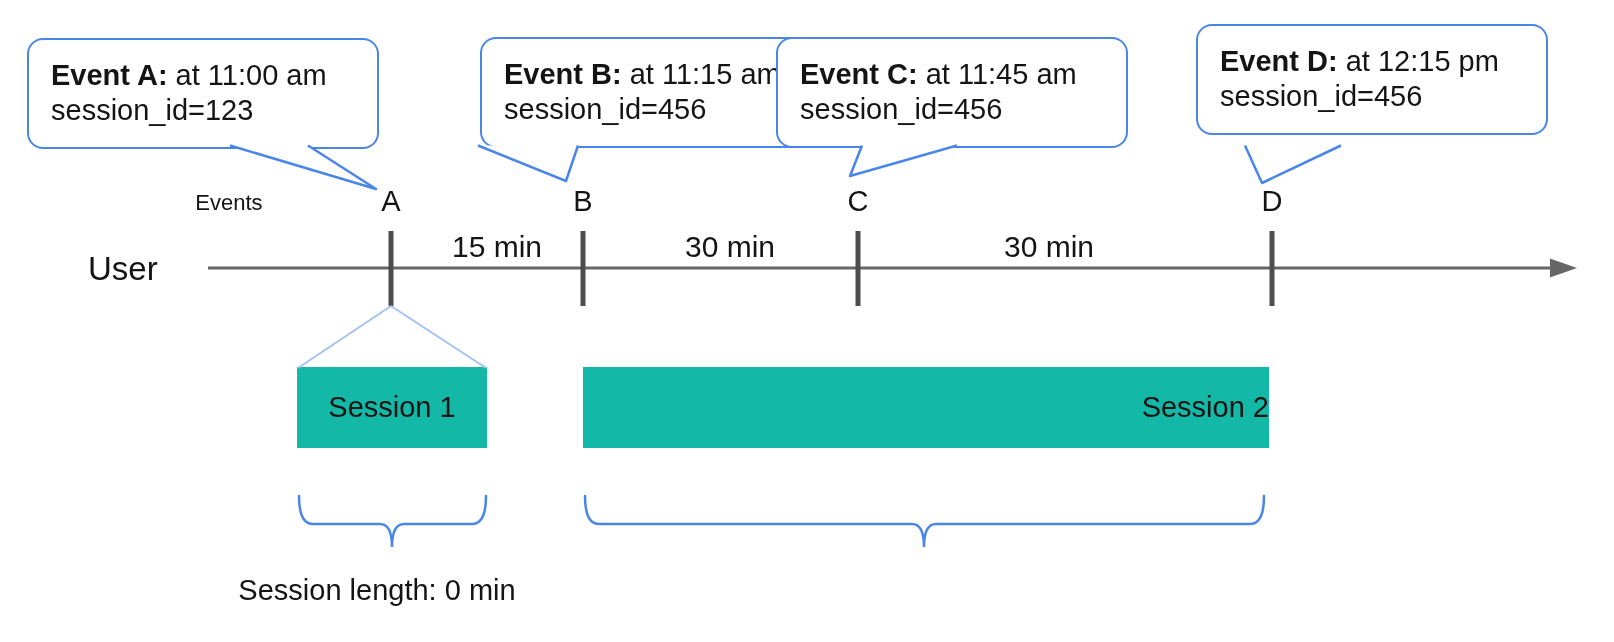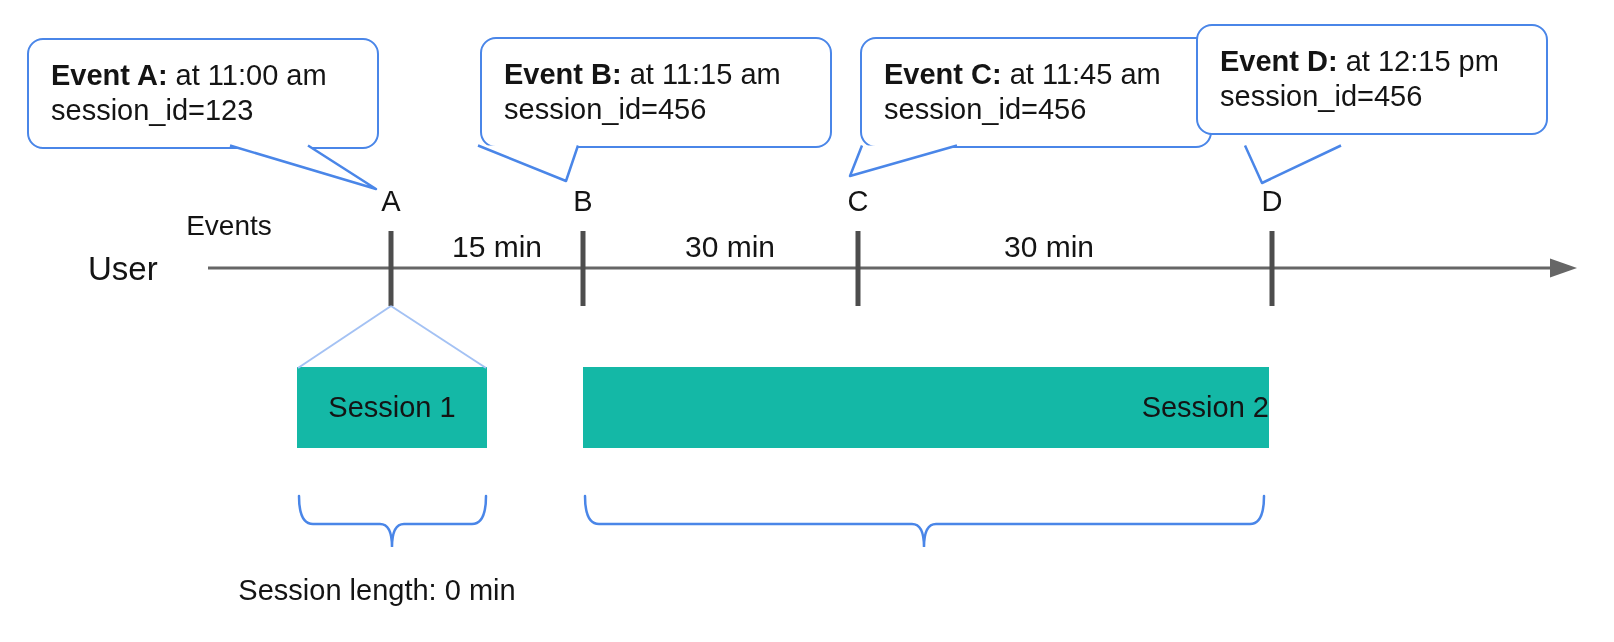--- a/index.html
+++ b/index.html
@@ -37,21 +37,21 @@
     z-index: 2;
     white-space: nowrap;
   }
   .bubble .b { font-weight: bold; }
   .lbl {
     position: absolute;
     white-space: nowrap;
     z-index: 4;
   }
   .center { transform: translateX(-50%); }
-  .events-lbl { font-size: 28px; margin-top: 20px; }
+  .events-lbl { font-size: 22px; }
   .user-lbl { font-size: 33px; }
   .marker-lbl { font-size: 29px; }
   .interval-lbl { font-size: 30px; }
   .session-box {
     position: absolute;
     top: 367px;
     height: 81px;
     background: #14b8a6;
     display: flex;
     align-items: center;
@@ -67,21 +67,21 @@
 <div class="canvas">
 
   <div class="bubble" style="left:27px; top:38px;">
     <div><span class="b">Event A:</span><span> at 11:00 am</span></div>
     <div>session_id=123</div>
   </div>
   <div class="bubble" style="left:444px; top:37px;margin-left:36px;">
     <div><span class="b">Event B:</span><span> at 11:15 am</span></div>
     <div>session_id=456</div>
   </div>
-  <div class="bubble" style="left:860px; top:37px;">
+  <div class="bubble" style="left:776px; top:37px;">
     <div><span class="b">Event C:</span><span> at 11:45 am</span></div>
     <div>session_id=456</div>
   </div>
   <div class="bubble" style="left:1196px; top:24px;">
     <div><span class="b">Event D:</span><span> at 12:15 pm</span></div>
     <div>session_id=456</div>
   </div>
 
   <svg class="overlay" width="1614" height="642" viewBox="0 0 1614 642">
 

